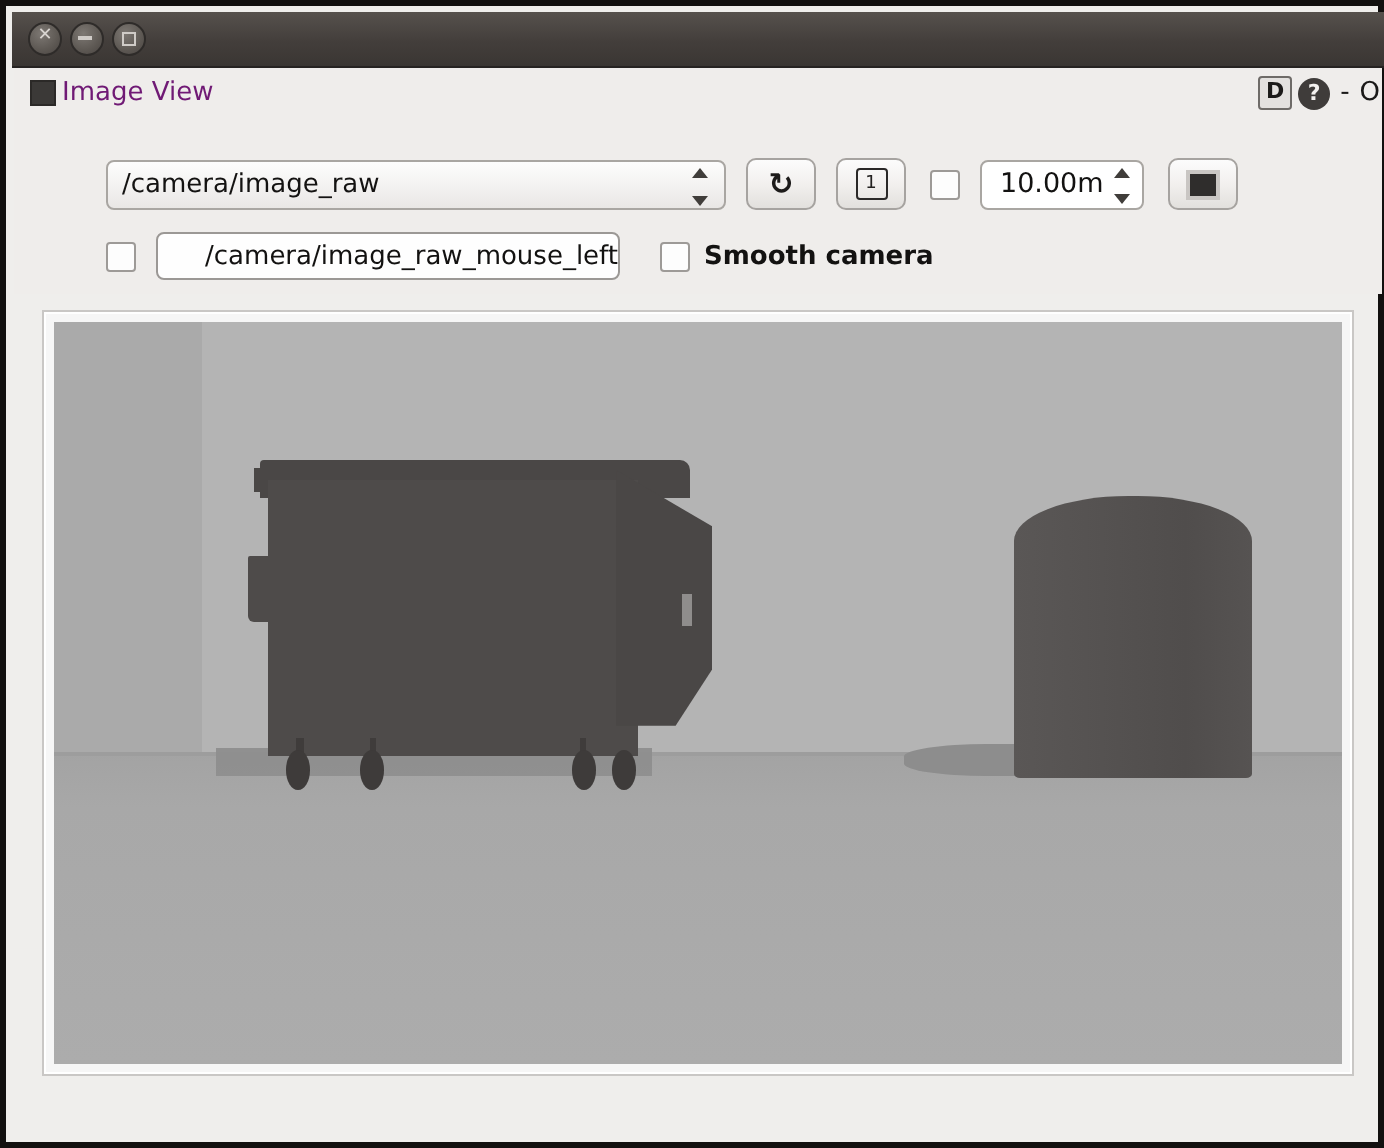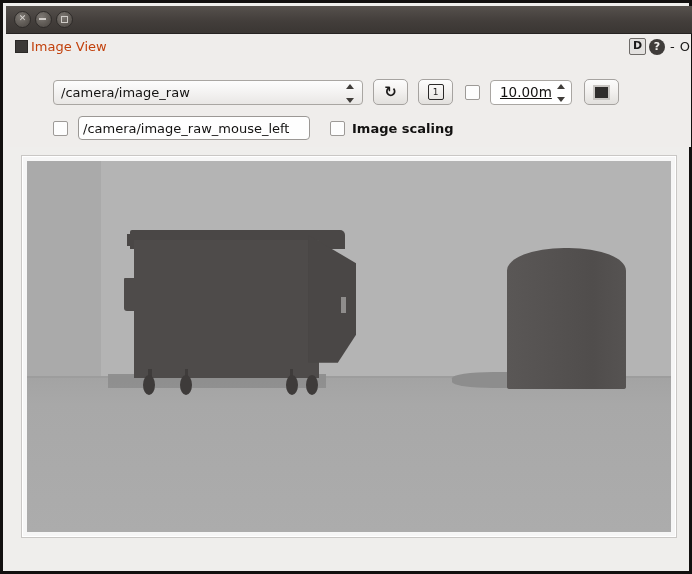--- a/index.html
+++ b/index.html
@@ -98,21 +98,21 @@
   .dock-icon {
     width: 11px; height: 11px;
     margin-left: 8px;
     background: #3b3937;
     border: 1px solid #2b2927;
     flex: none;
   }
   .dock-title {
     margin-left: 3px;
     font-size: 13px;
-    color: #c2410c;
+    color: #701a75;
     white-space: nowrap;
   }
   .dock-right {
     margin-left: auto;
     display: flex;
     align-items: center;
     gap: 3px;
     padding-right: 0px;
   }
   .dock-float {
@@ -268,21 +268,20 @@
     display: flex;
     align-items: center;
     position: relative;
     flex: none;
   }
   .spin-text {
     font-size: 13.5px;
     color: #131211;
     padding-left: 9px;
     font-weight: 500;
-    text-decoration: underline;
   }
   .spin-arrows {
     position: absolute;
     right: 6px; top: 3px;
     width: 9px; height: 18px;
     display: flex;
     flex-direction: column;
     justify-content: space-between;
     align-items: center;
   }
@@ -293,20 +292,21 @@
     height: 24px;
     box-sizing: border-box;
     margin-left: 10px;
     border: 1px solid #9b9895;
     border-radius: 4px;
     background: #fefefe;
     display: flex;
     align-items: center;
     overflow: hidden;
     flex: none;
+    justify-content: flex-end;
   }
   .ledit-text {
     font-size: 13px;
     color: #131211;
     padding-left: 4px;
     white-space: nowrap;
   }
   .lbl {
     font-size: 13px;
     color: #131211;
@@ -552,21 +552,21 @@
       </div>
 
       <div class="row row2">
         <div class="cbox"></div>
 
         <div class="ledit">
           <div class="ledit-text" title="/camera/image_raw_mouse_left">/camera/image_raw_mouse_left</div>
         </div>
 
         <div class="cbox" style="margin-left:20px;"></div>
-        <div class="lbl">Image scaling</div>
+        <div class="lbl">Smooth camera</div>
       </div>
     </div>
 
     <div class="viewport">
       <div class="canvas">
 
         <div class="sky"></div>
         <div class="backwall-left"></div>
         <div class="ground"></div>
         <div class="ground-strip"></div>

